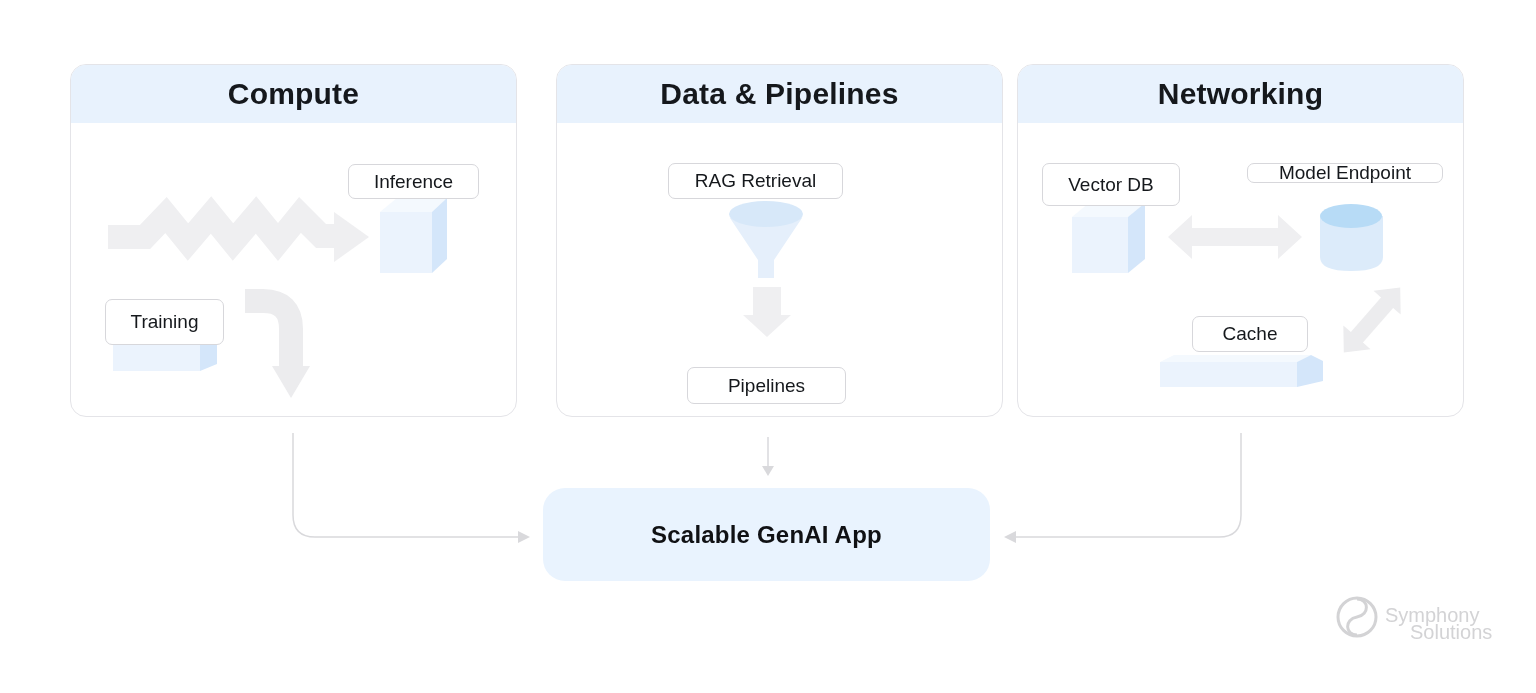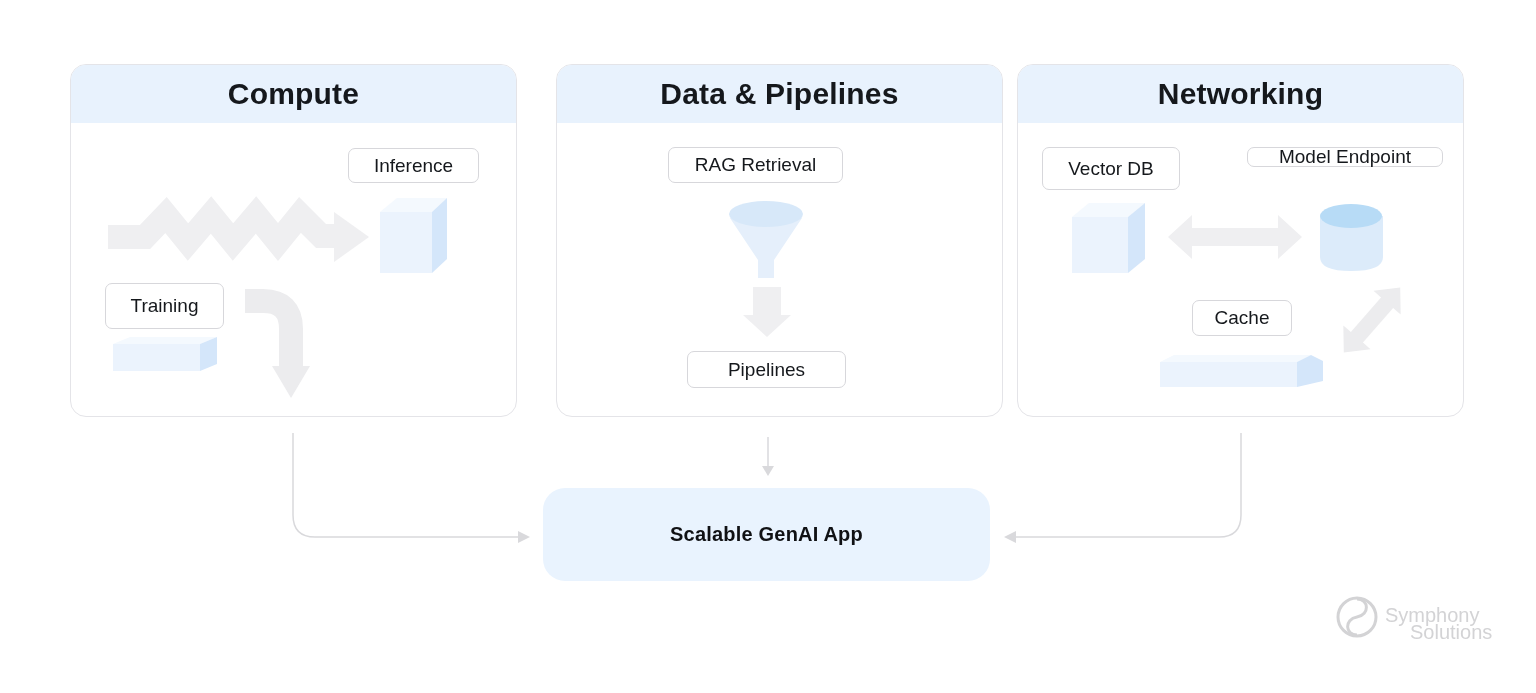--- a/index.html
+++ b/index.html
@@ -18,28 +18,28 @@
     display:flex;align-items:center;justify-content:center;
   }
   .panel-title{
     font-size:30px;font-weight:600;color:var(--text_dark);letter-spacing:0.2px;
   }
   .shapes{position:absolute;left:0;top:0;z-index:1;}
   .label{
     position:absolute;z-index:2;background:#ffffff;
     border:1px solid var(--label_border);border-radius:7px;
     display:flex;align-items:center;justify-content:center;
-    font-size:19px;color:var(--text_dark);box-sizing:border-box;white-space:nowrap;
+    font-size:19px;color:var(--text_dark);box-sizing:border-box;white-space:nowrap;margin-top:16px;
   }
   .app-box{
     position:absolute;left:543px;top:488px;width:447px;height:93px;
     background:var(--app_box_bg);border-radius:22px;z-index:2;
     display:flex;align-items:center;justify-content:center;
   }
-  .app-box-label{font-size:20px;font-weight:600;color:#101114;letter-spacing:0.2px;}
+  .app-box-label{font-size:24px;font-weight:600;color:#101114;letter-spacing:0.2px;}
   
   .f-front{fill:var(--cube_front);}
   .f-side{fill:var(--cube_side);}
   .f-top{fill:var(--cube_top);}
   .f-gray{fill:var(--arrow_gray);}
   .f-gray2{fill:var(--arrow_gray_dark);}
   .s-gray{stroke:var(--arrow_gray);fill:none;}
   .s-gray2{stroke:var(--arrow_gray_dark);fill:none;}
   .s-conn{stroke:var(--connector);stroke-width:1.5;fill:none;}
   .f-conn{fill:var(--connector);}
@@ -154,17 +154,17 @@
 </svg>
 
 <div class="label" style="left:348px;top:148px;width:131px;height:35px">Inference</div>
 <div class="label" style="left:105px;top:283px;width:119px;height:46px">Training</div>
 
 <div class="label" style="left:668px;top:147px;width:175px;height:36px">RAG Retrieval</div>
 <div class="label" style="left:687px;top:351px;width:159px;height:37px">Pipelines</div>
 
 <div class="label" style="left:1042px;top:147px;width:138px;height:43px">Vector DB</div>
 <div class="label" style="left:1247px;top:147px;width:196px;height:20px">Model Endpoint</div>
-<div class="label" style="left:1192px;top:300px;width:100px;height:36px">Cache</div>
+<div class="label" style="left:1192px;top:300px;width:116px;height:36px">Cache</div>
 
 <div class="app-box">
   <span class="app-box-label">Scalable GenAI App</span>
 </div>
 
 </body></html>

